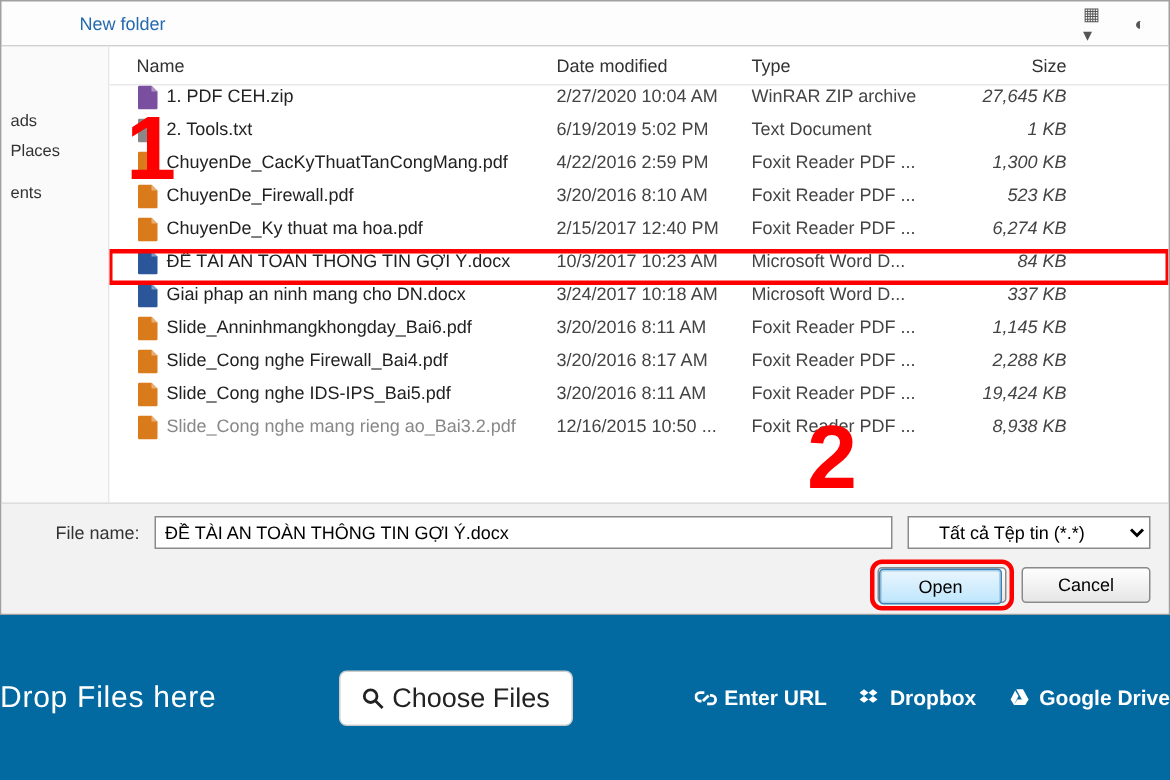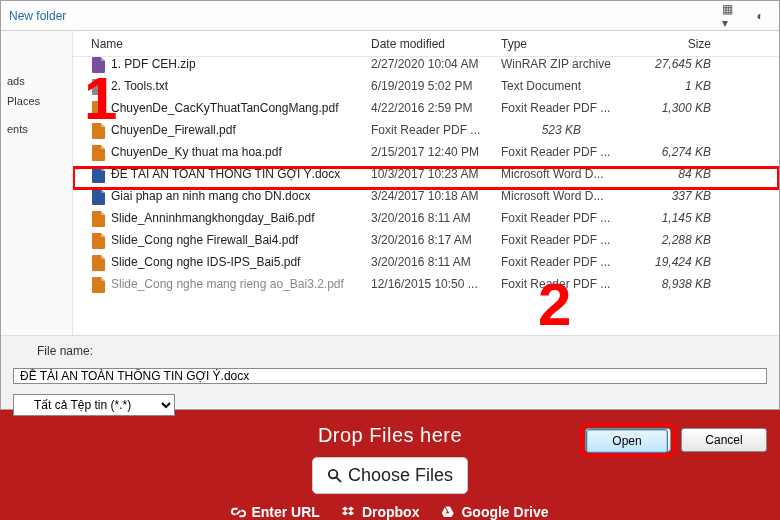--- a/index.html
+++ b/index.html
@@ -1,46 +1,46 @@
 <!DOCTYPE html>
 <html><head>
 <meta charset="utf-8">
 <style>
   * { box-sizing: border-box; margin: 0; padding: 0; }
   body { font-family: "Segoe UI", Tahoma, sans-serif; font-size: 12px; background: #fff; width: 780px; height: 520px; overflow: hidden; position: relative; }
   .dialog { width: 780px; height: 410px; background: linear-gradient(#fdfdfd, #f2f2f2); border: 1px solid #a0a0a0; display: flex; flex-direction: column; }
   .toolbar { height: 30px; display: flex; align-items: center; padding: 3px 8px; gap: 8px; border-bottom: 1px solid #d0d0d0; }
-  .new-folder { color: #256aaf; cursor: pointer; }
+  .new-folder { color: #256aaf; cursor: pointer; margin-left: 44px; }
   .tb-icons { margin-left: auto; display: flex; gap: 6px; }
   .tb-icon { width: 22px; height: 20px; border: 1px solid transparent; border-radius: 2px; display:flex;align-items:center;justify-content:center; color:#555; }
   .main { flex: 1; display: flex; overflow: hidden; }
   .sidebar { width: 72px; background: #fafafa; border-right: 1px solid #e6e6e6; padding-top: 40px; font-size: 11px; color: #333; }
   .sidebar div { padding: 4px 6px; white-space: nowrap; overflow: hidden; }
   .filearea { flex: 1; position: relative; overflow: hidden; background: #fff; }
   .columns { display: flex; height: 26px; align-items: center; border-bottom: 1px solid #e8e8e8; color: #333; font-size: 12px; padding-left: 18px; }
   .col-name { width: 280px; } .col-date { width: 130px; } .col-type { width: 130px; } .col-size { width: 80px; text-align: right; }
   .rows { }
   .row { display: flex; align-items: flex-start; height: 22px; padding-left: 18px; font-size: 12px; color: #222; }
   .row .icon { width: 16px; height: 16px; margin-right: 4px; display:flex;align-items:center;justify-content:center; font-size:11px; }
   .row .rname { width: 260px; white-space: nowrap; overflow: hidden; text-overflow: ellipsis; }
   .row .rdate { width: 130px; color: #444; }
   .row .rtype { width: 130px; color: #444; white-space: nowrap; overflow:hidden; text-overflow: ellipsis; }
   .row .rsize { width: 80px; text-align: right; color: #444; font-style: italic; }
   .row.cut { color: #888; }
   .row.hl { outline: 3px solid #ff0000; outline-offset: -2px; }
   .bottombar { height: 74px; background: #f2f2f2; border-top: 1px solid #ddd; padding: 8px 12px 6px 12px; position: relative; }
-  .fname-row { display: flex; gap: 10px; flex-direction: column; }
+  .fname-row { display: flex; align-items: center; gap: 10px; }
   .fname-label { width: 80px; text-align: right; color: #333; }
   .fname-input { flex: 1; height: 22px; border: 1px solid #8a8a8a; background:#fff; padding: 0 6px; font-size: 12px; }
   .filetype { width: 162px; height: 22px; border: 1px solid #8a8a8a; background:#fff; font-size:12px; padding:0 16px; }
   .btn-row { display: flex; justify-content: flex-end; gap: 10px; margin-top: 12px; }
   .btn { width: 86px; height: 24px; border: 1px solid #8a8a8a; background: linear-gradient(#fefefe,#e6e6e6); border-radius: 3px; font-size: 12px; cursor: pointer; }
   .btn.open { border: 1px solid #3c7fb1; box-shadow: inset 0 0 0 1px #a7d1ec; background: linear-gradient(#eaf6fd,#bee6fd); }
   .btn.open-wrap { outline: 3px solid #ff0000; outline-offset: 2px; display:inline-block; }
-  .greenband { width: 780px; height: 110px; background: #b91c1c; color: #fff; display: flex; flex-direction: column; align-items: center; justify-content: flex-end; gap: 10px; }
+  .greenband { width: 780px; height: 110px; background: #0369a1; color: #fff; display: flex; align-items: center; justify-content: space-between; gap: 10px; }
   .dropt { font-size: 20px; letter-spacing: 0.5px; }
   .choosebtn { background: #fff; color: #222; border: 1px solid #ccc; border-radius: 5px; padding: 7px 14px; font-size: 18px; cursor:pointer; display:flex; align-items:center; gap:6px; }
   .links { display:flex; gap: 22px; font-size: 14px; align-items:center; }
   .links span { display:flex; align-items:center; gap:5px; cursor:pointer;font-weight:bold; }
   .annot { position: absolute; color: #ff0000; font-size: 60px; font-weight: 900; font-family: Arial, sans-serif; pointer-events: none; z-index: 50; }
   .g-icn { width:15px; height:15px; display:inline-block; }
 </style>
 </head>
 <body>
 
@@ -104,20 +104,21 @@
             <span class="rsize">1,300 KB</span>
           </div>
           <div class="row">
             <span class="icon">
               <svg width="14" height="16" viewBox="0 0 14 16">
                 <path d="M1 0h8l4 4v11a1 1 0 01-1 1H1a1 1 0 01-1-1V1a1 1 0 011-1z" fill="#d97b1a"></path>
                 <path d="M9 0v4h4" fill="#fff" opacity="0.4"></path>
               </svg>
             </span>
             <span class="rname">ChuyenDe_Firewall.pdf</span>
+            <span class="rdate">3/20/2016 8:10 AM</span>
             <span class="rtype">Foxit Reader PDF ...</span>
             <span class="rsize">523 KB</span>
           </div>
           <div class="row">
             <span class="icon">
               <svg width="14" height="16" viewBox="0 0 14 16">
                 <path d="M1 0h8l4 4v11a1 1 0 01-1 1H1a1 1 0 01-1-1V1a1 1 0 011-1z" fill="#d97b1a"></path>
                 <path d="M9 0v4h4" fill="#fff" opacity="0.4"></path>
               </svg>
             </span>

